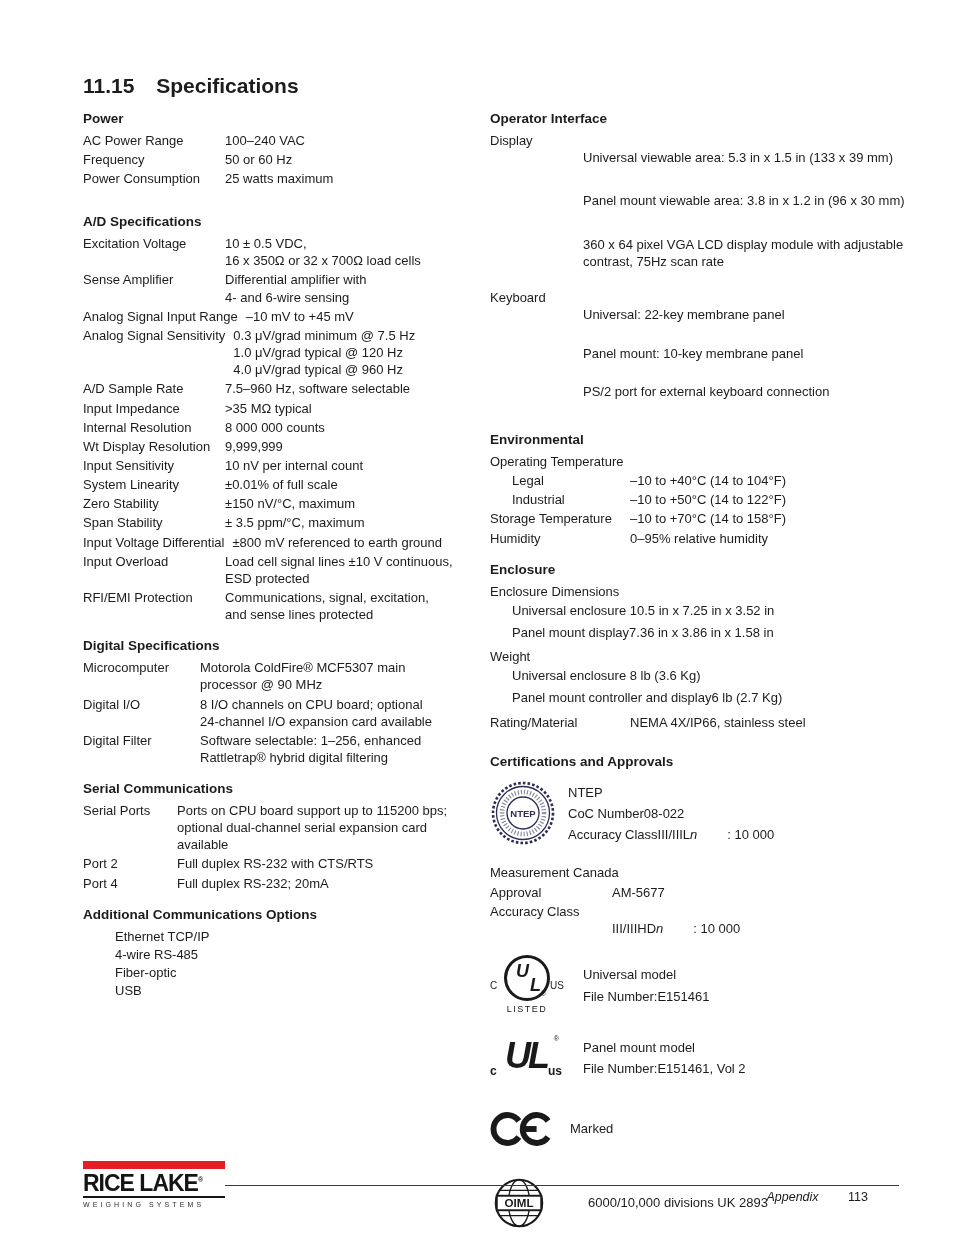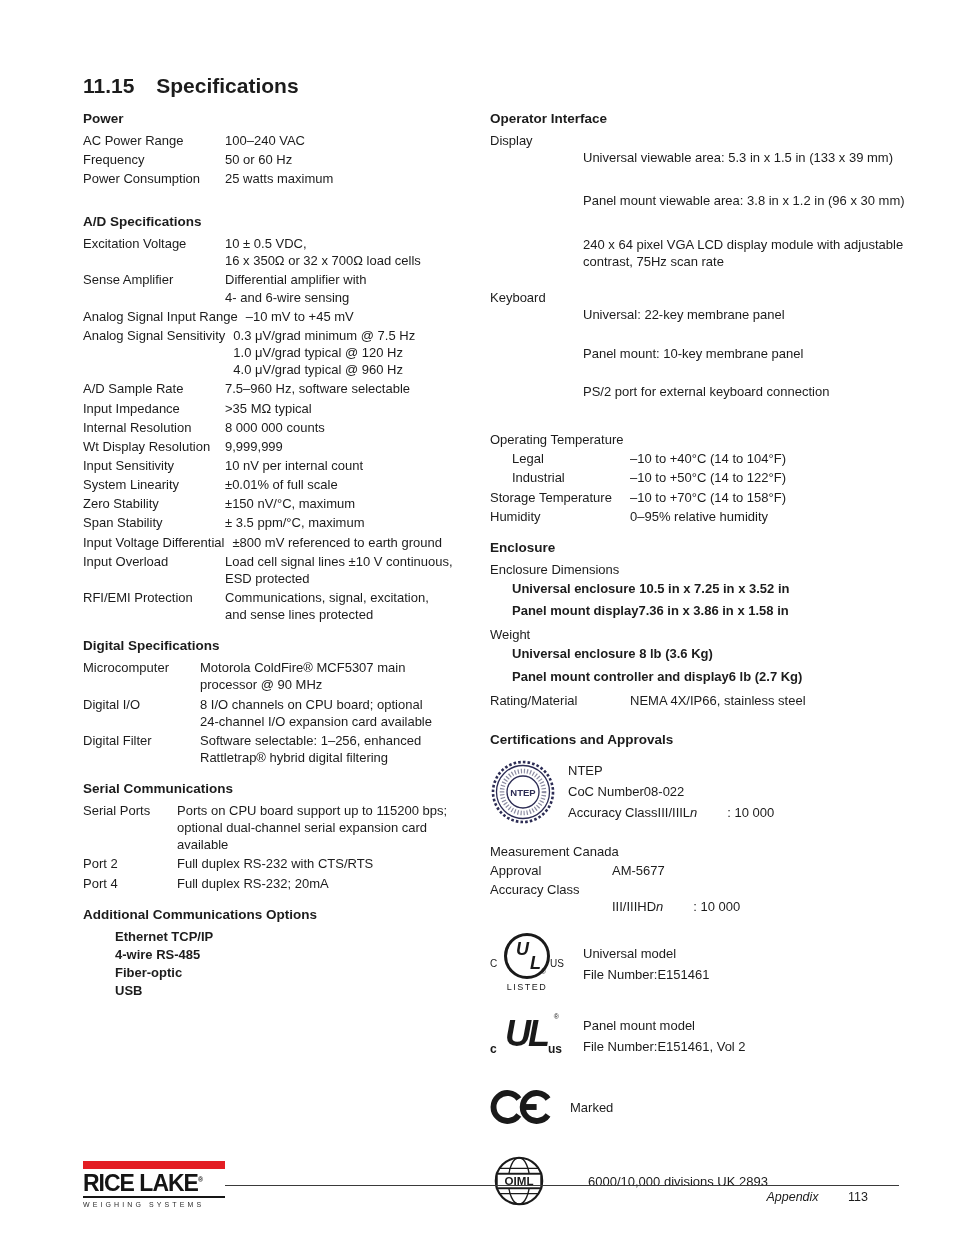--- a/index.html
+++ b/index.html
@@ -31,21 +31,21 @@
   .sec-digital .lbl { min-width:117px; }
   .sec-serial  .lbl { min-width:94px; }
   .sec-operator .lbl { min-width:93px; }
   .env-main .lbl { min-width:140px; }
   .env-sub { padding-left:22px; }
   .env-sub .lbl { min-width:118px; }
   .rating-row .lbl { min-width:140px; }
 
   .indent { padding-left:32px; }
   .indent-sm { padding-left:22px; }
-  .list-line { margin-bottom:1px;font-weight:bold; }
+  .list-line { margin-bottom:1px; }
   .mt4 { margin-top:5px; }
   .mt6 { margin-top:7px; }
 
   .para { margin-bottom:9px; }
   .para:last-child { margin-bottom:0; }
   .kline { margin-bottom:4px; }
   .kline:last-child { margin-bottom:0; }
   .group-label { margin-bottom:2px; }
 
   
@@ -237,34 +237,35 @@
 
   <div class="col col-right">
 
     <section class="sec-operator">
       <h3 class="sec-h">Operator Interface</h3>
       <div class="row">
         <div class="lbl">Display</div>
         <div class="val">
           <div class="para">Universal viewable area: 5.3 in x 1.5 in (133 x 39 mm)</div>
           <div class="para">Panel mount viewable area: 3.8 in x 1.2 in (96 x 30 mm)</div>
-          <div class="para">240 x 64 pixel VGA LCD display module with adjustable contrast, 75Hz scan rate</div>
+          <div class="para">360 x 64 pixel VGA LCD display module with adjustable contrast, 75Hz scan rate</div>
         </div>
       </div>
       <div class="row">
         <div class="lbl">Keyboard</div>
         <div class="val">
           <div class="kline">Universal: 22-key membrane panel</div>
           <div class="kline">Panel mount: 10-key membrane panel</div>
           <div class="kline">PS/2 port for external keyboard connection</div>
         </div>
       </div>
     </section>
 
     <section class="sec-env">
+      <h3 class="sec-h">Environmental</h3>
       <div class="group-label">Operating Temperature</div>
       <div class="row env-sub">
         <div class="lbl">Legal</div>
         <div class="val">–10 to +40°C (14 to 104°F)</div>
       </div>
       <div class="row env-sub">
         <div class="lbl">Industrial</div>
         <div class="val">–10 to +50°C (14 to 122°F)</div>
       </div>
       <div class="row env-main">

